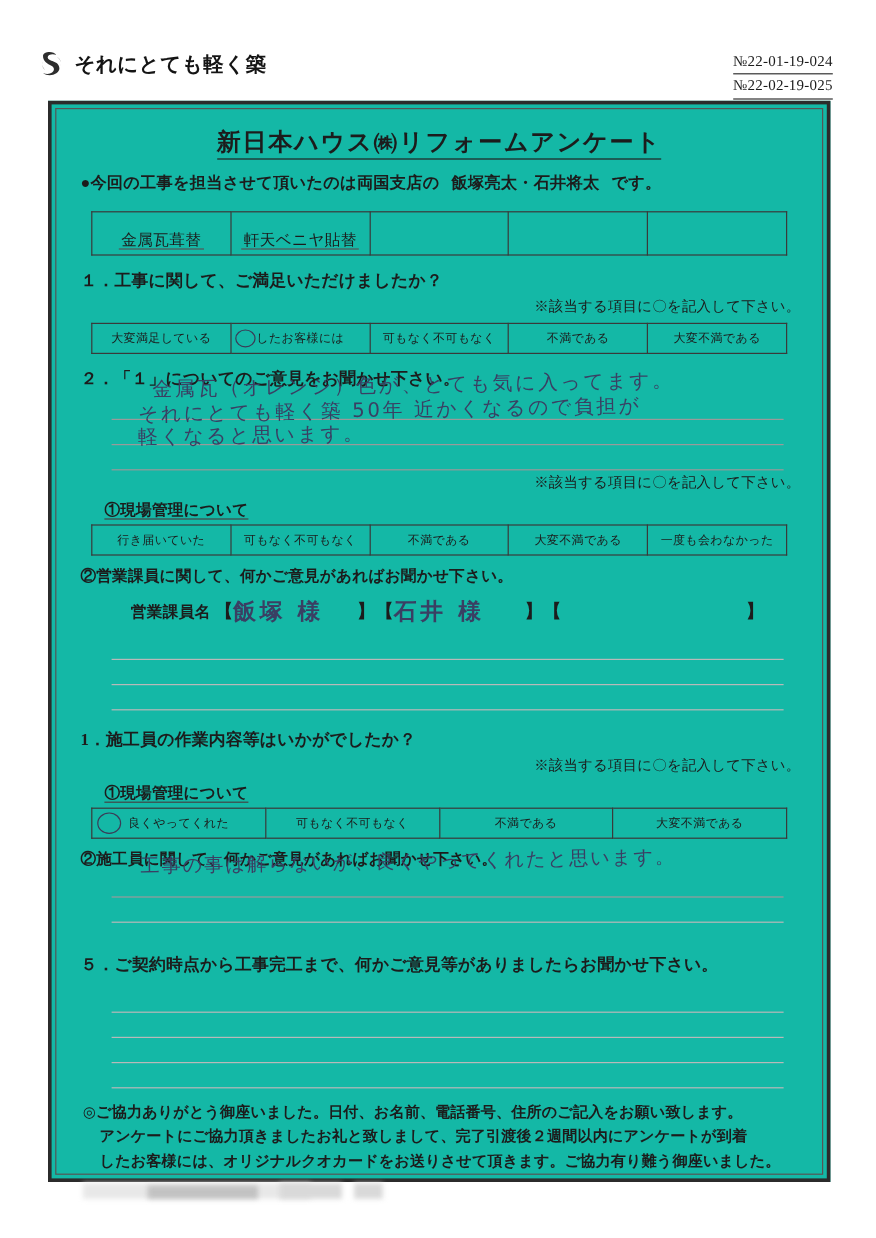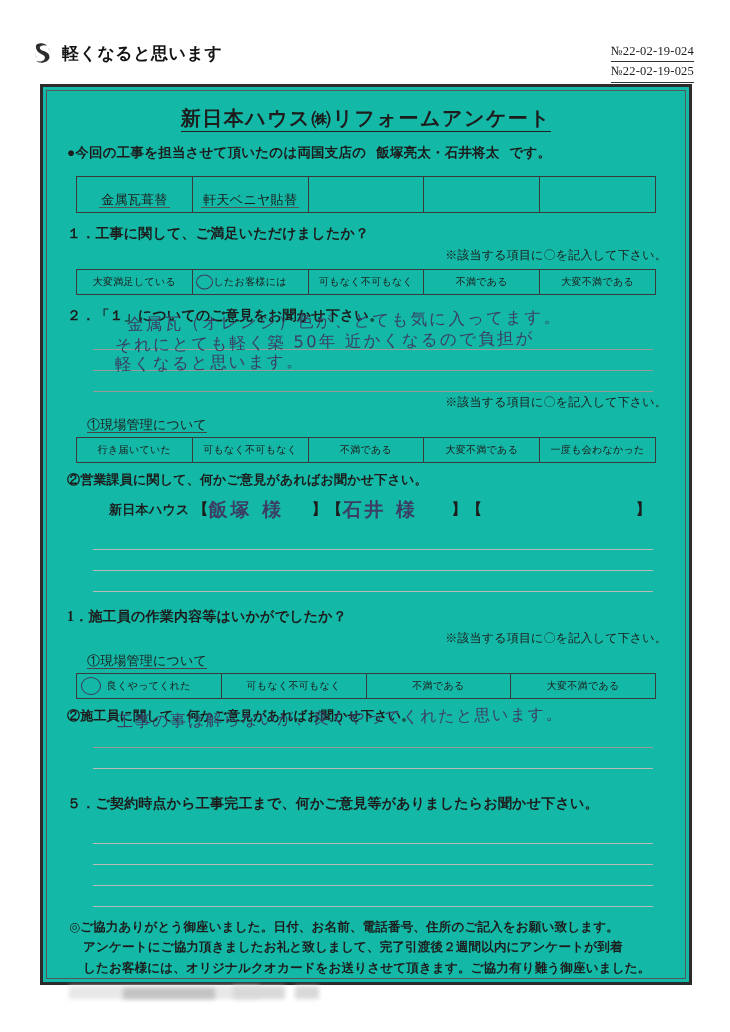--- a/index.html
+++ b/index.html
@@ -84,21 +84,21 @@
 
   
   .q {
     font-size:14px; font-weight:bold; letter-spacing:.2px;
     margin:12px 0 4px 2px;
   }
   .note {
     font-size:12px; margin:2px 0 5px 22px; letter-spacing:.2px;text-align:right;
   }
   .sub {
-    font-size:13px; font-weight:normal; margin:4px 0 3px 22px; letter-spacing:.2px;
+    font-size:13px; font-weight:bold; margin:4px 0 3px 22px; letter-spacing:.2px;
   }
   .sub u { text-decoration:none; border-bottom:1px solid #444; }
   .sub2 {
     font-size:13px; font-weight:bold; margin:8px 0 2px 2px; letter-spacing:.2px;
   }
 
   
   .circle-mark {
     position:absolute; left:3px; top:50%;
     transform:translateY(-50%);
@@ -161,24 +161,24 @@
 <body>
 
 <div class="letterhead">
   <div class="logo-wrap">
     <svg class="logo-mark" viewBox="0 0 40 40">
       <path d="M9 10 C9 4, 23 3, 26 9 C22 7, 15 8, 15 12 C15 18, 30 16, 30 26
                C30 34, 16 38, 9 32 C16 35, 23 32, 23 27 C23 21, 9 22, 9 10 Z" fill="#2e2e2e"></path>
       <path d="M27 12 C31 14, 33 19, 31 24 C33 18, 31 13, 27 12 Z" fill="#707070"></path>
       <path d="M12 28 C9 26, 7 21, 9 17 C7 23, 9 27, 12 28 Z" fill="#8a8a8a"></path>
     </svg>
-    <span class="logo-text">軽くなると思います</span>
+    <span class="logo-text">それにとても軽く築</span>
   </div>
   <div class="docnos">
-    <span>№22-02-19-024</span>
+    <span>№22-01-19-024</span>
     <span>№22-02-19-025</span>
   </div>
 </div>
 
 <div class="page">
 <div class="page-inner">
 
   <div class="form-title">
     <u>新日本ハウス㈱リフォームアンケート</u>
   </div>
@@ -238,21 +238,21 @@
       <td><span>可もなく不可もなく</span></td>
       <td><span>不満である</span></td>
       <td><span>大変不満である</span></td>
       <td><span>一度も会わなかった</span></td>
     </tr>
   </tbody>
       </table>
 
   <div class="sub2">②営業課員に関して、何かご意見があればお聞かせ下さい。</div>
   <div class="names-row">
-    <span>新日本ハウス</span>
+    <span>営業課員名</span>
     <span class="brk">【</span><span class="hwname">飯塚 様</span>
     <span class="brk" style="margin-left:24px;">】</span><span class="brk">【</span><span class="hwname">石井 様</span>
     <span class="brk" style="margin-left:30px;">】</span><span class="brk">【</span><span class="hwname"></span>
     <span class="brk" style="margin-left:150px;">】</span>
   </div>
   <div class="lines" style="margin-top:8px;">
     <div class="rline faint"></div>
     <div class="rline faint"></div>
     <div class="rline faint"></div>
   </div>

